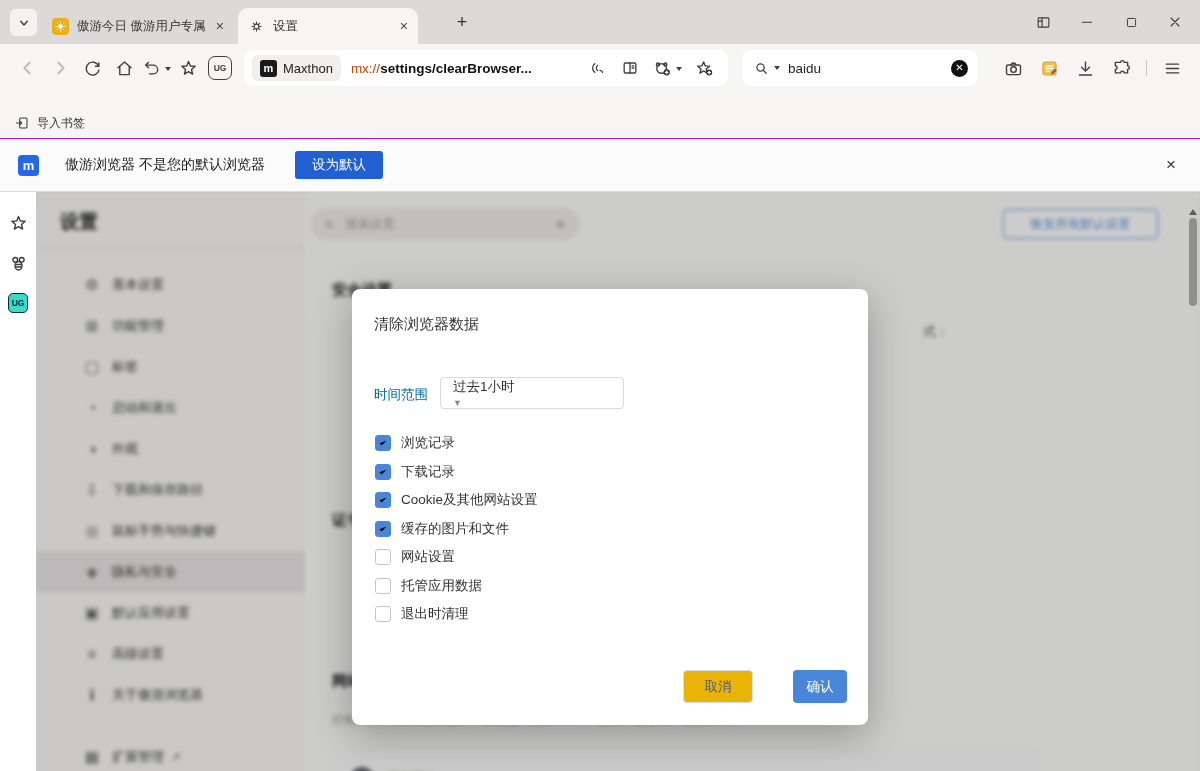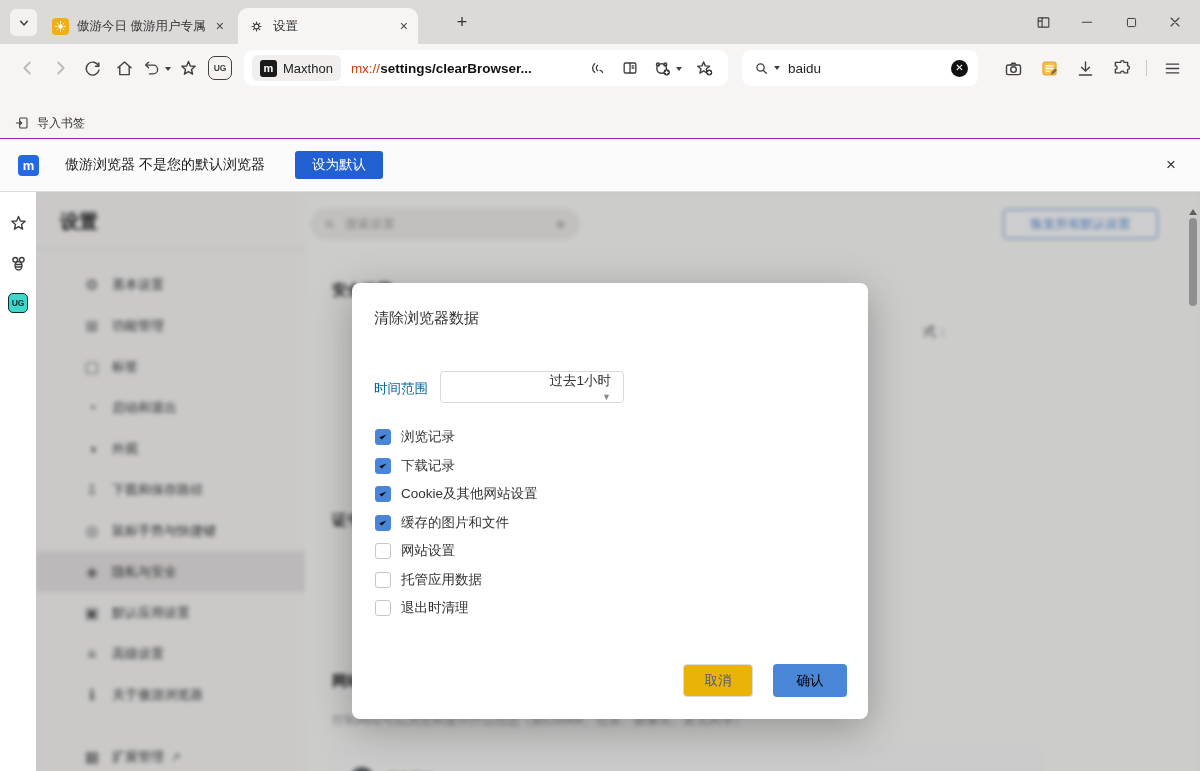--- a/index.html
+++ b/index.html
@@ -96,40 +96,40 @@
   .sdesc{position:absolute;left:27px;top:520px;font-size:12.5px;color:#9a9a9a;white-space:nowrap;}
   .sitecard{position:absolute;left:27px;top:555px;width:708px;height:64px;background:#fcfcfb;border-radius:8px;
     box-shadow:0 1px 3px rgba(0,0,0,.08);display:flex;align-items:center;padding:0 18px;box-sizing:border-box;}
   .sitecirc{width:24px;height:24px;border-radius:50%;background:#5a5d61;display:flex;align-items:center;justify-content:center;flex:none;}
   .sitelabel{font-size:12.5px;font-weight:bold;color:#2b2b2b;margin-left:12px;flex:1;}
   .dim{position:absolute;inset:0;background:rgba(30,30,30,.22);}
   .sbar{position:absolute;right:0;top:0;bottom:0;width:14px;}
   .sbar .up{position:absolute;top:13px;left:3px;width:0;height:0;border:4px solid transparent;border-bottom:6px solid #5f5f5f;}
   .sbar .thumb{position:absolute;top:26px;right:3px;width:8px;height:88px;border-radius:4px;background:#8f8f8f;}
   
-  .modal{position:absolute;left:316px;top:91px;width:516px;height:436px;background:#fff;border-radius:8px;
+  .modal{position:absolute;left:316px;top:97px;width:516px;height:436px;background:#fff;border-radius:8px;
     box-shadow:0 10px 40px rgba(0,0,0,.28);}
   .mtitle{position:absolute;left:22px;top:26px;font-size:15px;color:#333;}
   .trlabel{position:absolute;left:22px;top:97px;font-size:13.5px;color:#0369a1;}
   .trselect{position:absolute;left:88px;top:88px;width:184px;height:32px;border:1px solid #d9d9d9;border-radius:4px;
-    display:flex;align-items:flex-end;padding:0 12px;box-sizing:border-box;flex-direction:column;}
+    display:flex;align-items:flex-start;padding:0 12px;box-sizing:border-box;flex-direction:column;}
   .trval{font-size:13.5px;color:#333;flex:1;}
   .trarrow{font-size:9px;color:#8a8a8a;}
   .optlist{position:absolute;left:23px;top:140px;}
   .optrow{height:28.5px;display:flex;align-items:center;}
   .cb{width:16px;height:16px;border:1px solid #c6c6c6;border-radius:3px;background:#fff;box-sizing:border-box;
     display:flex;align-items:center;justify-content:center;flex:none;}
   .cb svg{display:none;}
   .cb.on{background:#4a86d8;border-color:#4a86d8;}
   .cb.on svg{display:block;}
   .optlabel{font-size:13.5px;color:#333;margin-left:10px;white-space:nowrap;}
   .btn{position:absolute;top:381px;height:33px;border-radius:4px;font-size:13.5px;display:flex;align-items:center;
     justify-content:center;box-sizing:border-box;}
   .btn-cancel{right:115px;width:70px;background:#eab308;border:1px solid #dcdcdc;color:#4a5d78;}
-  .btn-ok{right:21px;width:74px;background:#4a86d8;color:#000000;}
+  .btn-ok{right:21px;width:54px;background:#4a86d8;color:#ffffff;}
 </style>
 </head>
 <body>
 
 <div class="window">
 
   <div class="tabbar">
     <div class="tab-drop">
       <span class="ico">
         <svg width="16" height="16" viewBox="0 0 24 24">

